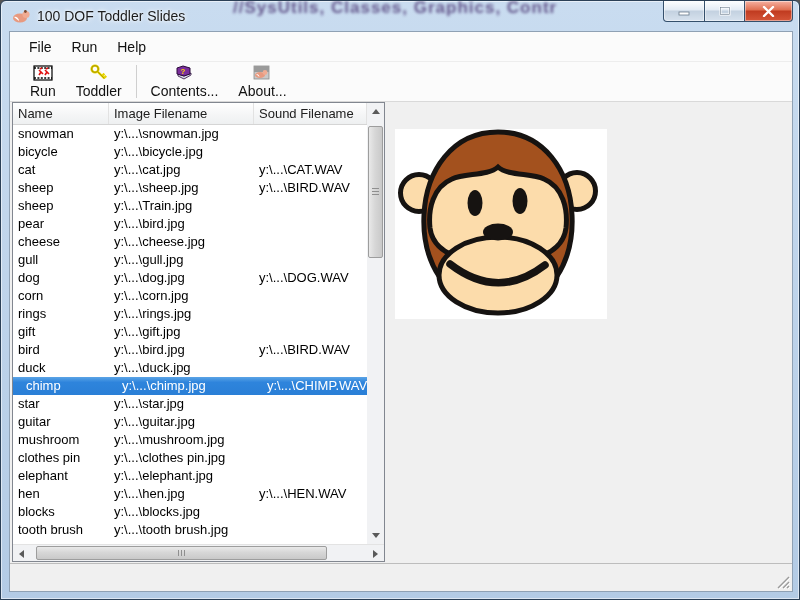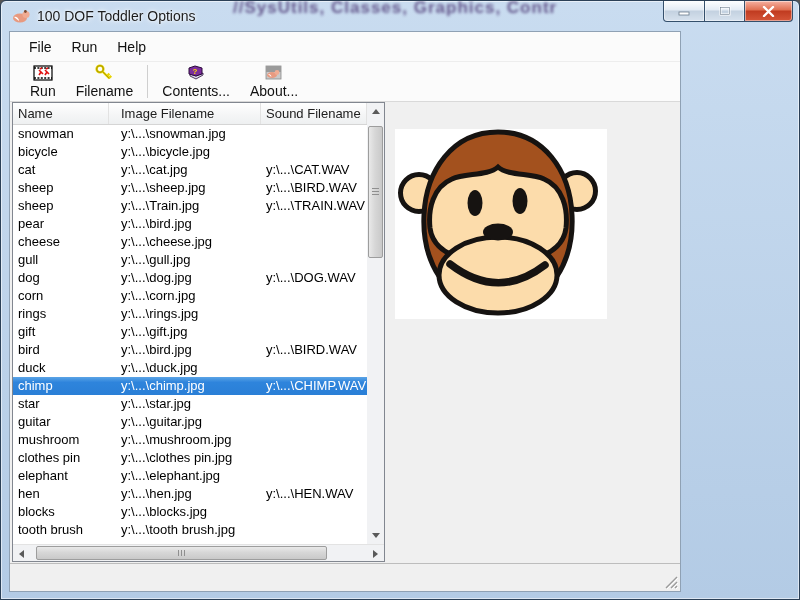--- a/index.html
+++ b/index.html
@@ -35,21 +35,21 @@
   }
   .cap.min{ width:42px; border-radius:0 0 0 4px;
     background:linear-gradient(180deg,#fdfeff 0%,#e3ebf4 45%,#c3d1e0 50%,#d7e2ee 100%);}
   .cap.max{ width:40px; border-left:none;
     background:linear-gradient(180deg,#fdfeff 0%,#e3ebf4 45%,#c3d1e0 50%,#d7e2ee 100%);}
   .cap.close{ width:48px; border-left:none; border-radius:0 0 4px 0;
     background:linear-gradient(180deg,#f6b1a1 0%,#e06e50 45%,#c03b20 50%,#d55538 100%);}
 
   
   .client{
-    position:absolute; left:8px; top:30px; width:672px; height:561px;
+    position:absolute; left:8px; top:30px; width:784px; height:561px;
     background:#f0f0f0; border:1px solid #8fa1b4;
   }
   .menubar{
     position:absolute; left:0; top:0; width:100%; height:30px;
     background:#fbfbfb; border-bottom:1px solid #ededed;
     display:flex; align-items:center; gap:0; padding-left:9px;
     font-size:14px; color:#111;
   }
   .menu-item{ padding:5px 10px; cursor:default; }
 
@@ -69,30 +69,31 @@
   .listview{
     position:absolute; left:2px; top:70px; width:373px; height:460px;
     background:#86efac; border:1px solid #828790;
   }
   .lv-header{
     position:absolute; left:0; top:0; right:17px; height:22px;
     display:flex; background:linear-gradient(180deg,#ffffff,#f4f5f6 60%,#eef0f1);
     border-bottom:1px solid #d5d5d5; font-size:13px; color:#202020;
   }
   .lv-h{ padding:3px 0 0 5px; border-right:1px solid #e2e2e2; height:100%; }
-  .c0{ width:96px; } .c1{ width:145px;margin-left:7px; } .c2{ flex:1; }
+  .c0{ width:96px; } .c1{ width:145px; } .c2{ flex:1; }
   .lv-rows{
     position:absolute; left:0; top:22px; right:17px; bottom:17px;
     overflow:hidden; font-size:13px; color:#000; background:#fff;
   }
   .lv-row{ display:flex; height:18px; line-height:18px; white-space:nowrap; }
   .lv-row > div{ overflow:hidden; padding-left:5px; }
   .lv-row.selected{
     background:linear-gradient(180deg,#5ba4e6,#2e84dc 30%,#2a7fd6);
     color:#fff;
+    padding-left:8px;
   }
 
   
   .vscroll{
     position:absolute; right:0; top:0; bottom:17px; width:17px; background:#f1f2f4;
   }
   .hscroll{
     position:absolute; left:0; right:0; bottom:0; height:17px; background:#f1f2f4;
     border-top:1px solid #e3e3e3;
   }
@@ -143,21 +144,21 @@
   <div class="titlebar">
     <div class="glass-text">//SysUtils,  Classes,  Graphics,  Contr</div>
     <span class="app-icon">
       <svg viewBox="0 0 18 16">
         <ellipse cx="8" cy="10" rx="7" ry="4.5" fill="#e89a80"></ellipse>
         <circle cx="14" cy="6.5" r="3.6" fill="#f0ab92"></circle>
         <path d="M2 9 a4 4 0 0 1 5 4 z" fill="#fff"></path>
         <circle cx="13.4" cy="3.5" r="1.4" fill="#7a4a30"></circle>
       </svg>
     </span>
-    <span class="win-title">100 DOF Toddler Options</span>
+    <span class="win-title">100 DOF Toddler Slides</span>
     <div class="caption-buttons">
       <div class="cap min">
         <svg width="12" height="9" viewBox="0 0 12 9">
           <rect x="1" y="5" width="10" height="3" fill="#fff" stroke="#6a7b8c" stroke-width="0.8"></rect>
         </svg>
       </div>
       <div class="cap max">
         <svg width="12" height="10" viewBox="0 0 12 10">
           <rect x="1.5" y="1.5" width="9" height="7" fill="none" stroke="#fff" stroke-width="2"></rect>
           <rect x="1.5" y="1.5" width="9" height="7" fill="none" stroke="#6a7b8c" stroke-width="0.6"></rect>
@@ -193,21 +194,21 @@
       </div>
       <div class="tbtn">
         <span class="ticon">
           <svg viewBox="0 0 20 18">
             <circle cx="6" cy="5" r="3.4" fill="none" stroke="#e8d400" stroke-width="2.4"></circle>
             <circle cx="6" cy="5" r="3.4" fill="none" stroke="#8a7a00" stroke-width="0.7"></circle>
             <path d="M8.5 7.5 L15.5 14.5 M13 12 l2.4-2.4 M15 14 l2.2-2.2" stroke="#e8d400" stroke-width="2.4"></path>
             <path d="M8.5 7.5 L15.5 14.5" stroke="#8a7a00" stroke-width="0.6"></path>
           </svg>
         </span>
-        <span class="tlabel">Filename</span>
+        <span class="tlabel">Toddler</span>
       </div>
       <div class="tb-sep"></div>
       <div class="tbtn">
         <span class="ticon">
           <svg viewBox="0 0 20 18">
             <path d="M4 12 L10 15 L17 11 L17 9 L10 12 L4 10 Z" fill="#d8d8e8" stroke="#2a0a3a" stroke-width="0.8"></path>
             <path d="M3 4 L9 2 L16 4 L16 10 L10 12 L3 10 Z" fill="#7b2d9b" stroke="#2a0a3a" stroke-width="1"></path>
             <text x="9" y="9.5" font-size="8" font-weight="bold" fill="#ffd800" text-anchor="middle" font-family="Liberation Sans, sans-serif">?</text>
           </svg>
         </span>
@@ -255,21 +256,20 @@
 
         <div class="lv-row">
           <div class="c0 c-name">sheep</div>
           <div class="c1 c-image">y:\...\sheep.jpg</div>
           <div class="c2 c-sound">y:\...\BIRD.WAV</div>
         </div>
 
         <div class="lv-row">
           <div class="c0 c-name">sheep</div>
           <div class="c1 c-image">y:\...\Train.jpg</div>
-          <div class="c2 c-sound">y:\...\TRAIN.WAV</div>
         </div>
 
         <div class="lv-row">
           <div class="c0 c-name">pear</div>
           <div class="c1 c-image">y:\...\bird.jpg</div>
           <div class="c2 c-sound"></div>
         </div>
 
         <div class="lv-row">
           <div class="c0 c-name">cheese</div>

